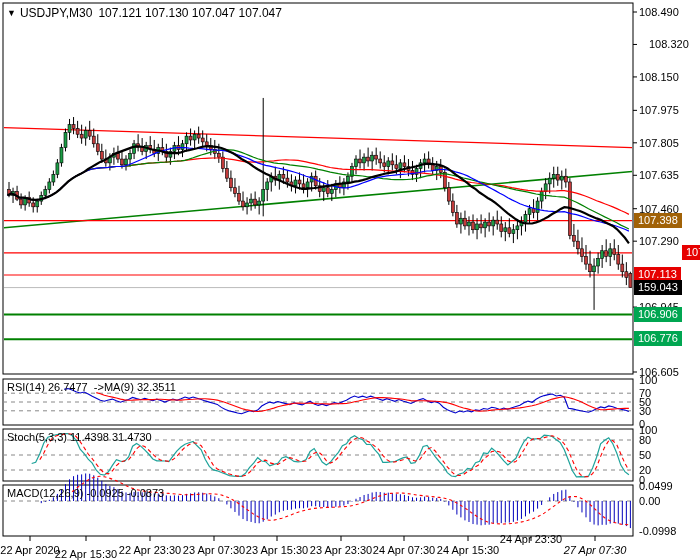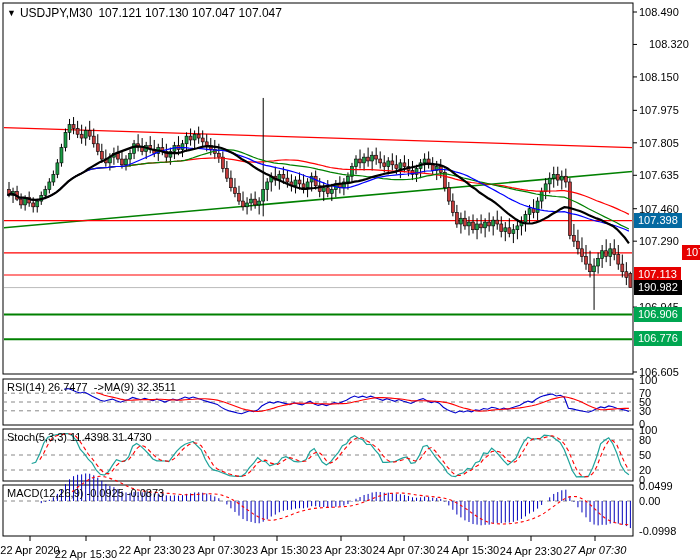--- a/index.html
+++ b/index.html
@@ -542,35 +542,35 @@
         <div class="axlabel" style="left:639px;top:5px;">108.490</div>
         <div class="axlabel" style="left:637px;top:37px;margin-left:12px;">108.320</div>
         <div class="axlabel" style="left:639px;top:70px;">108.150</div>
         <div class="axlabel" style="left:639px;top:103px;">107.975</div>
         <div class="axlabel" style="left:639px;top:136px;">107.805</div>
         <div class="axlabel" style="left:639px;top:168px;">107.635</div>
         <div class="axlabel" style="left:639px;top:202px;">107.460</div>
         <div class="axlabel" style="left:639px;top:234px;">107.290</div>
         <div class="axlabel" style="left:639px;top:300px;">106.945</div>
         <div class="axlabel" style="left:639px;top:365px;">106.605</div>
-        <div class="badge" style="top:213px;background:#0369a1;">107.398</div>
+        <div class="badge" style="top:213px;background:#a16207;">107.398</div>
         <div class="badge" style="top:245px;background:#e60000;margin-left:48px;">107.229</div>
         <div class="badge" style="top:267px;background:#e60000;">107.113</div>
-        <div class="badge" style="top:280px;background:#000000;">190.982</div>
+        <div class="badge" style="top:280px;background:#000000;">159.043</div>
         <div class="badge" style="top:307px;background:#00a651;">106.906</div>
         <div class="badge" style="top:331px;background:#00a651;">106.776</div>
         <div class="tlabel" style="left:30px;top:543px;">22 Apr 2020</div>
         <div class="tlabel" style="left:86px;top:547px;">22 Apr 15:30</div>
         <div class="tlabel" style="left:150px;top:543px;">22 Apr 23:30</div>
         <div class="tlabel" style="left:214px;top:543px;">23 Apr 07:30</div>
         <div class="tlabel" style="left:277px;top:543px;">23 Apr 15:30</div>
         <div class="tlabel" style="left:341px;top:543px;">23 Apr 23:30</div>
         <div class="tlabel" style="left:404px;top:543px;">24 Apr 07:30</div>
         <div class="tlabel" style="left:468px;top:543px;">24 Apr 15:30</div>
-        <div class="tlabel" style="left:531px;top:532px;margin-top:12px;">24 Apr 23:30</div>
+        <div class="tlabel" style="left:531px;top:532px;">24 Apr 23:30</div>
         <div class="tlabel" style="left:595px;top:543px;font-style:italic;">27 Apr 07:30</div>
         <div class="axlabel" style="left:639px;top:373px;">100</div>
         <div class="axlabel" style="left:639px;top:386px;">70</div>
         <div class="axlabel" style="left:639px;top:395px;">50</div>
         <div class="axlabel" style="left:639px;top:404px;text-align:right;">30</div>
         <div class="axlabel" style="left:639px;top:417px;">0</div>
         <div class="axlabel" style="left:639px;top:423px;">100</div>
         <div class="axlabel" style="left:639px;top:433px;">80</div>
         <div class="axlabel" style="left:639px;top:448px;">50</div>
         <div class="axlabel" style="left:639px;top:463px;">20</div>

